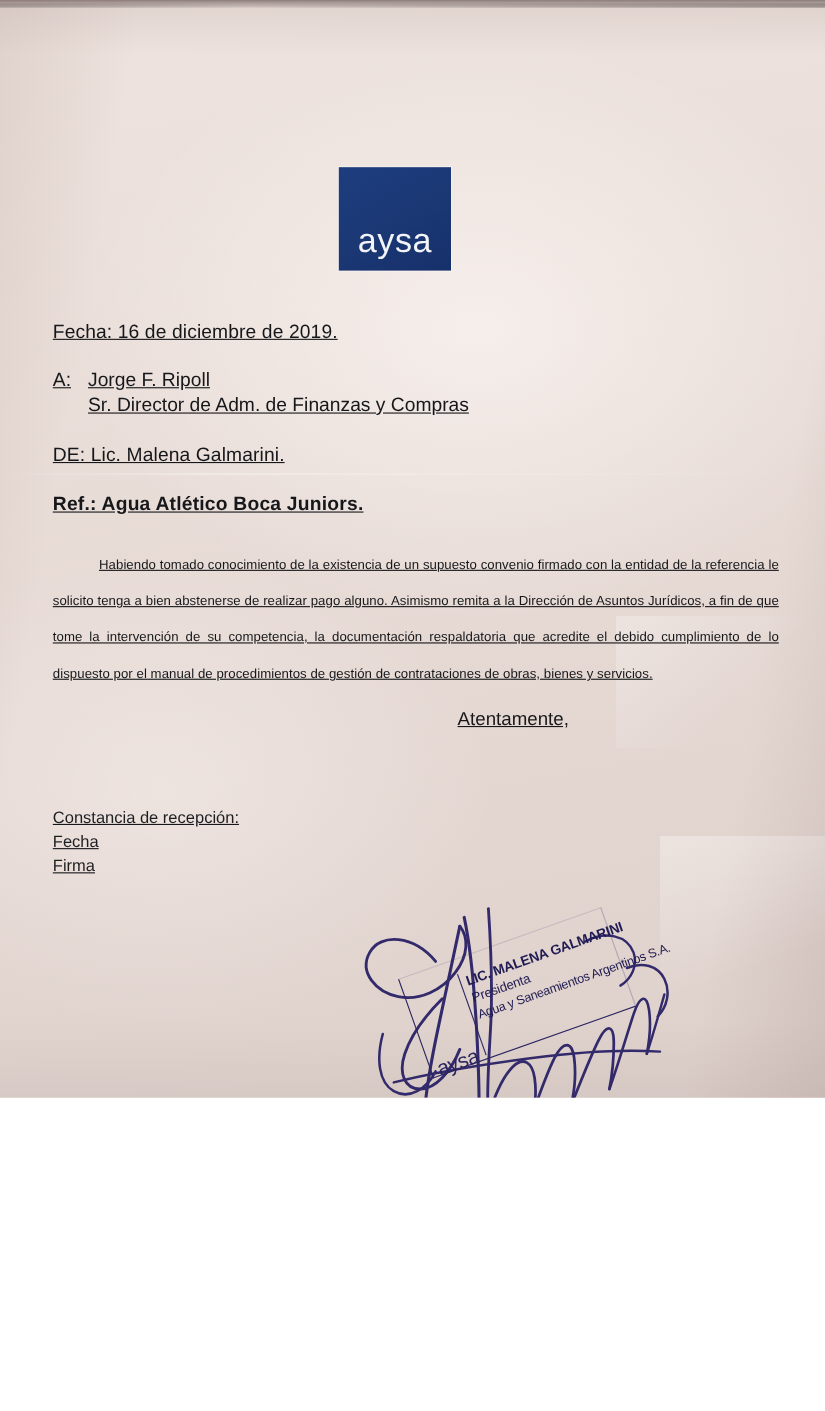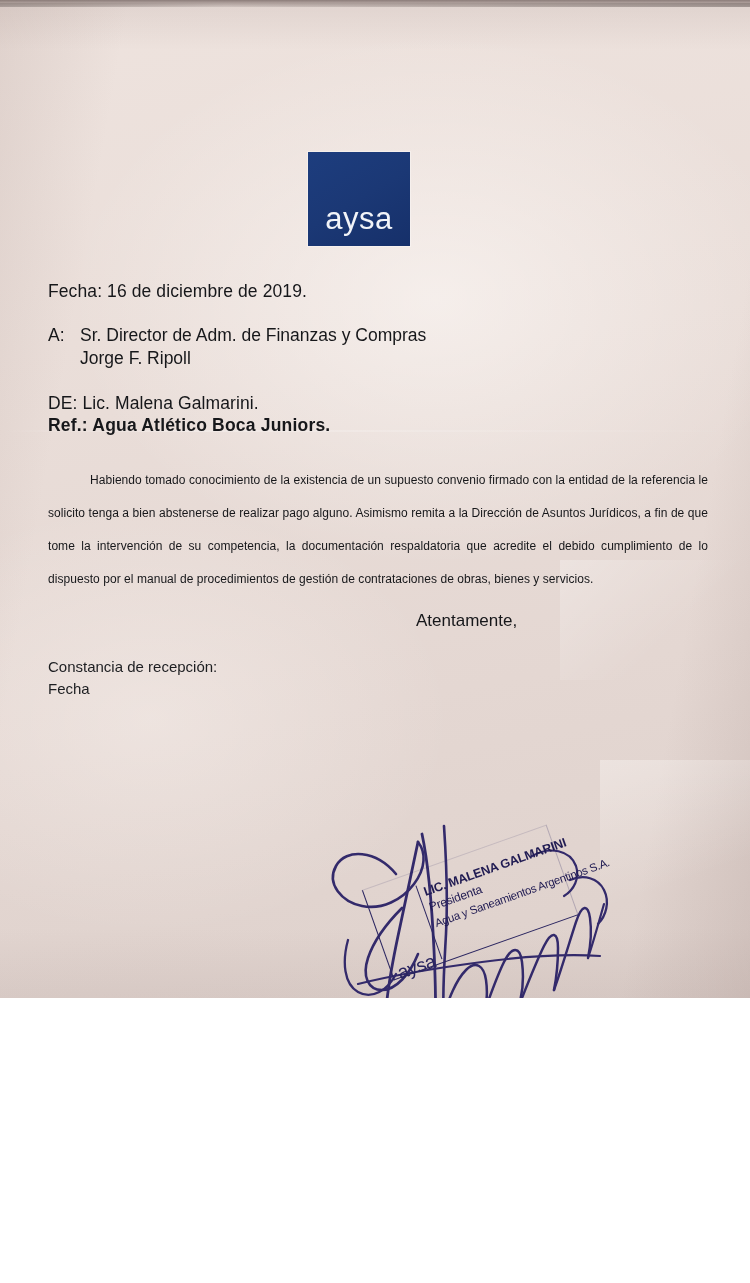--- a/index.html
+++ b/index.html
@@ -83,23 +83,24 @@
     font-size: 31px;
     line-height: 31px;
     letter-spacing: 0.5px;
     font-family: "Liberation Sans", sans-serif;
   }
 
   
   .doc {
     position: absolute;
     left: 48px;
-    top: 280px;
+    top: 290px;
     width: 660px;
     color: #16171a;
+    text-decoration: underline;
   }
 
   .line {
     font-size: 17.5px;
     line-height: 22px;
     color: #16171a;
     letter-spacing: 0.1px;
   }
 
   .fecha-line { margin-bottom: 22px; }
@@ -112,21 +113,21 @@
     width: 32px;
     flex: 0 0 32px;
     font-size: 17.5px;
     line-height: 23px;
   }
   .to-names {
     font-size: 17.5px;
     line-height: 23px;
   }
 
-  .de-line { }
+  .de-line { margin-bottom: 23px; }
 
   .ref-line {
     font-weight: bold;
     font-size: 17.5px;
     line-height: 22px;
     margin-bottom: 28px;
     letter-spacing: 0.2px;
   }
 
   .body-par {
@@ -139,21 +140,21 @@
   }
 
   .closing {
     margin-top: 14px;
     padding-left: 368px;
     font-size: 17px;
     line-height: 22px;
   }
 
   .receipt {
-    margin-top: 24px;
+    margin-top: 68px;
   }
   .receipt div {
     font-size: 15px;
     line-height: 22px;
     color: #1d1e21;
   }
 
   
   .sig-area {
     position: absolute;
@@ -244,36 +245,37 @@
     <div class="logo-text">aysa</div>
   </div>
 
   <div class="doc">
 
     <div class="line fecha-line">Fecha: 16 de diciembre de 2019.</div>
 
     <div class="to-block">
       <div class="to-label">A:</div>
       <div class="to-names">
+        <div>Jorge F. Ripoll</div>
         <div>Sr. Director de Adm. de Finanzas y Compras</div>
-        <div>Jorge F. Ripoll</div>
       </div>
     </div>
 
     <div class="line de-line">DE: Lic. Malena Galmarini.</div>
 
     <div class="ref-line">Ref.: Agua Atlético Boca Juniors.</div>
 
     <p class="body-par">Habiendo tomado conocimiento de la existencia de un supuesto convenio firmado con la entidad de la referencia le solicito tenga a bien abstenerse de realizar pago alguno. Asimismo remita a la Dirección de Asuntos Jurídicos, a fin de que tome la intervención de su competencia, la documentación respaldatoria que acredite el debido cumplimiento de lo dispuesto por el manual de procedimientos de gestión de contrataciones de obras, bienes y servicios.</p>
 
     <div class="closing">Atentamente,</div>
 
     <div class="receipt">
       <div>Constancia de recepción:</div>
       <div>Fecha</div>
+      <div>Firma</div>
     </div>
 
   </div>
 
   <div class="sig-area">
     <svg class="sig-svg" width="300" height="250" viewBox="0 0 300 250">
       <g fill="none" stroke="#332a6b" stroke-linecap="round" stroke-linejoin="round">
         <path d="M78 62 C 58 38, 28 36, 18 54 C 8 72, 24 90, 44 94
                  C 64 98, 84 88, 96 72 C 108 56, 108 40, 100 30" stroke-width="2.6"></path>
         <path d="M100 30 C 96 48, 88 86, 80 124 C 72 162, 66 196, 68 216" stroke-width="2.8"></path>

